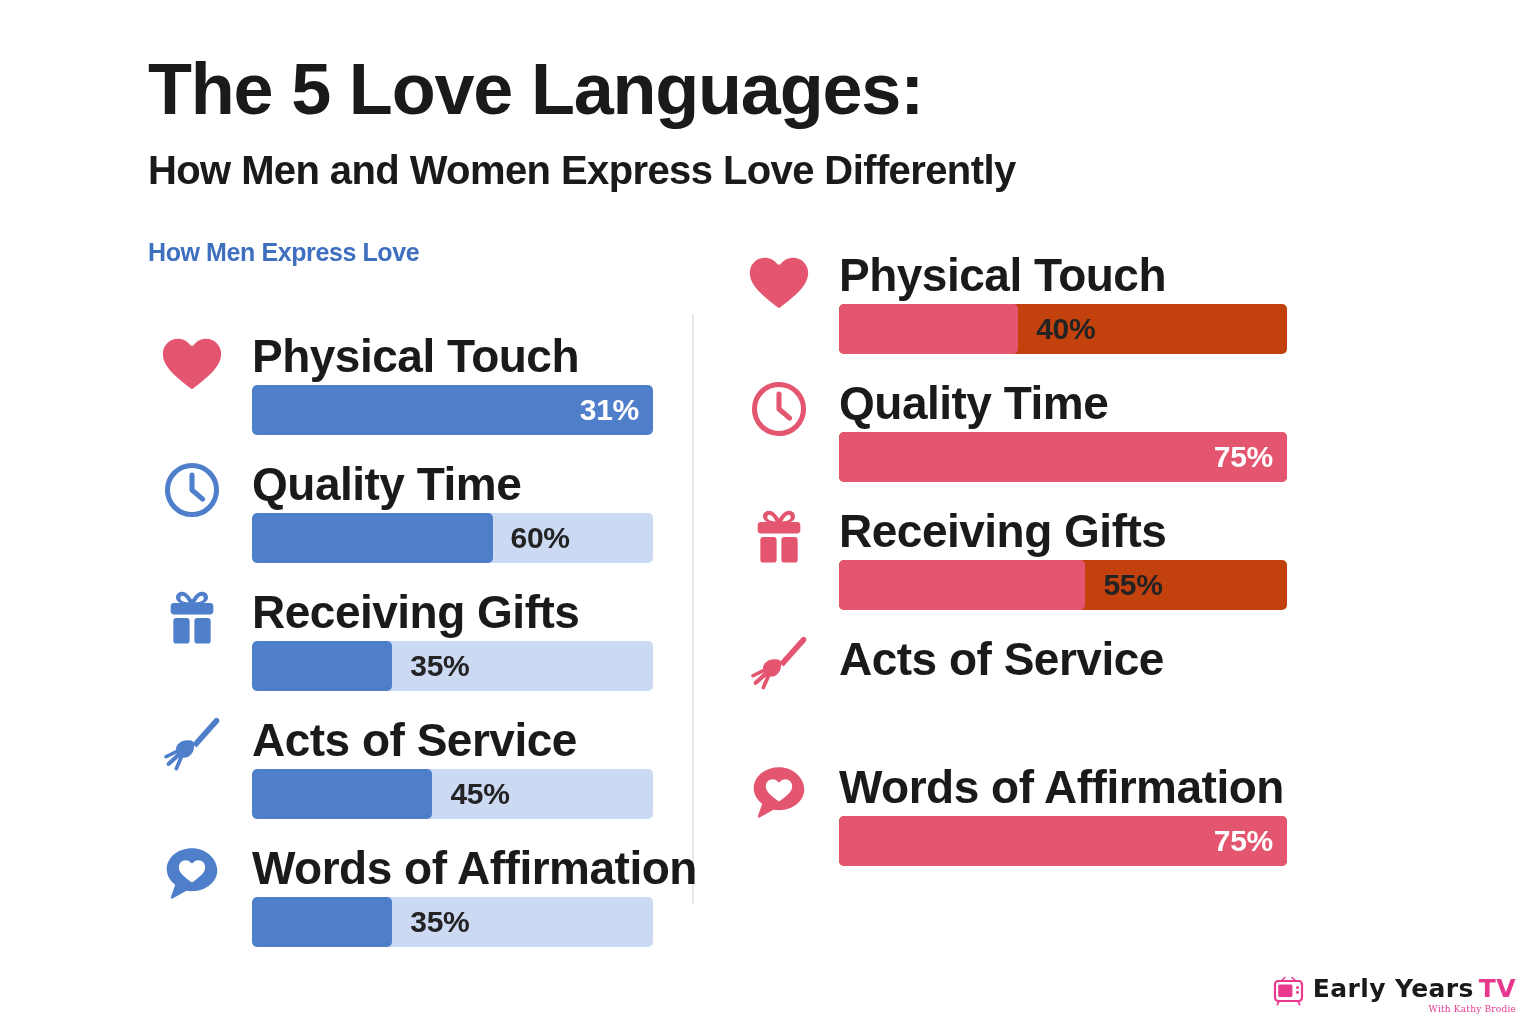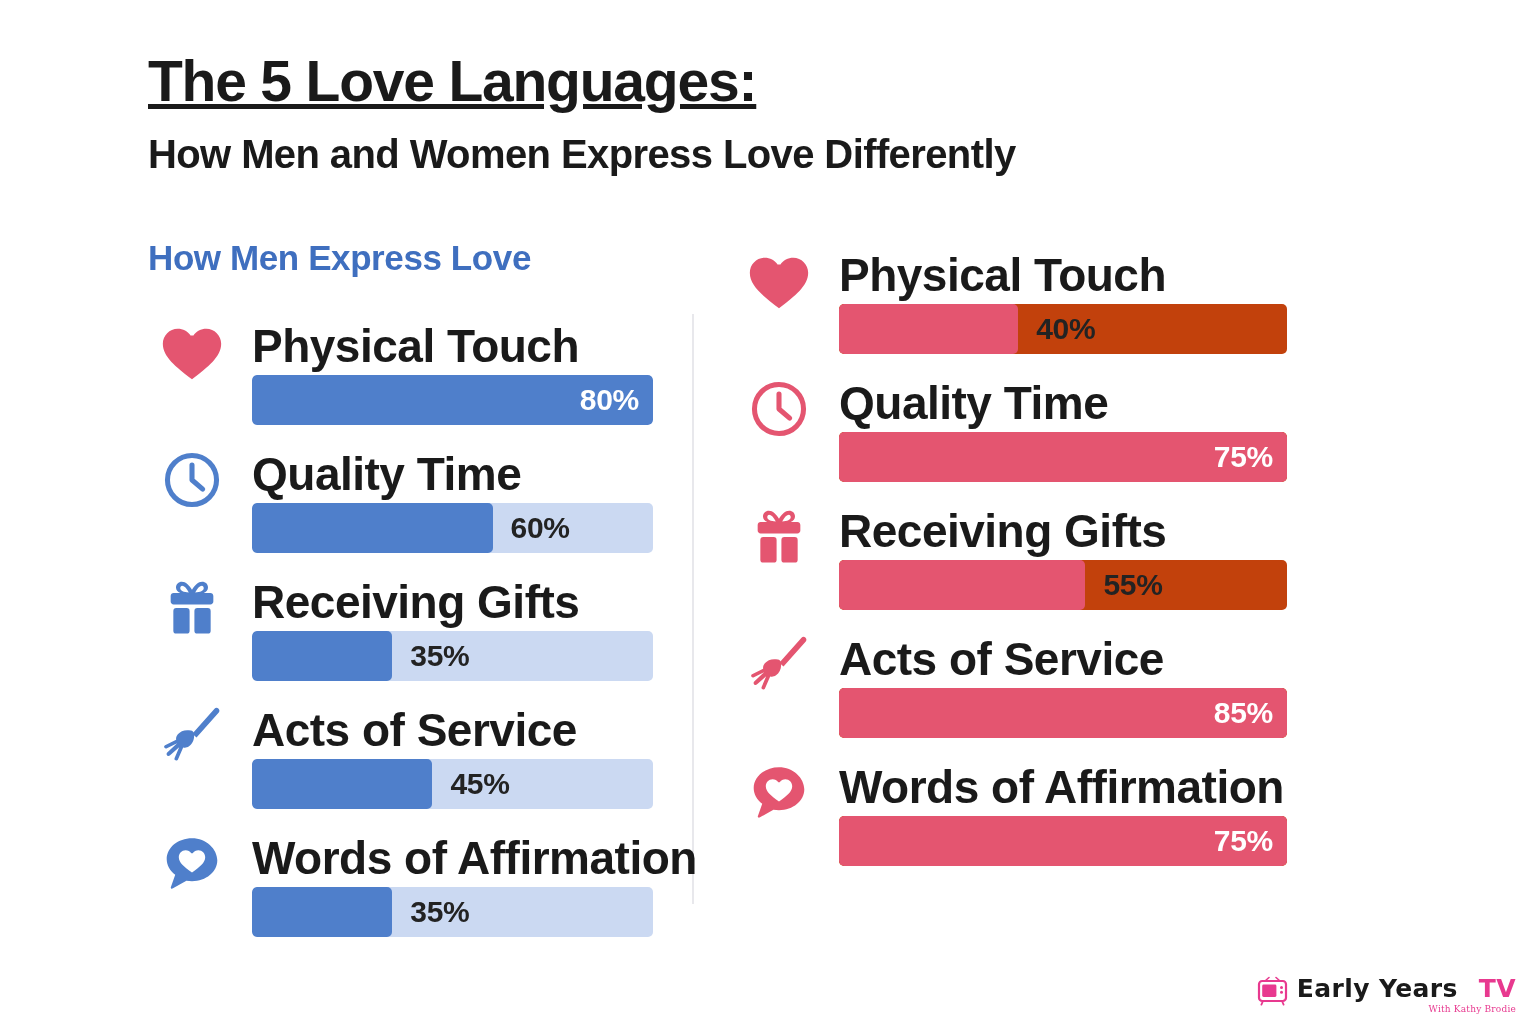--- a/index.html
+++ b/index.html
@@ -16,27 +16,26 @@
   }
 
   
   .header {
     position: absolute;
     left: 148px;
     top: 52px;
     width: 1250px;
   }
   .title {
-    font-size: 57px;
+    font-size: 72px;
     font-weight: 700;
     color: #1a1a1a;
     letter-spacing: -1.2px;
     line-height: 1.05;
     white-space: nowrap;
-    text-decoration: underline;
   }
   .subtitle {
     font-size: 40px;
     font-weight: 700;
     color: #1a1a1a;
     letter-spacing: -0.6px;
     line-height: 1.1;
     margin-top: 20px;
     white-space: nowrap;
   }
@@ -59,25 +58,25 @@
   }
 
   .column {
     position: absolute;
     top: 0;
   }
   .column.men  { left: 148px; width: 505px; }
   .column.women{ left: 735px; width: 552px; }
 
   .col-head {
-    font-size: 35px;
+    font-size: 25px;
     font-weight: 700;
     letter-spacing: -0.4px;
     white-space: nowrap;
-    margin-bottom: 31px;
+    margin-bottom: 52px;
   }
 
   
   .row {
     position: relative;
     height: 128px;
   }
   .icon-box {
     position: absolute;
     left: 0;
@@ -151,21 +150,21 @@
     line-height: 1;
   }
   .logo-main {
     font-size: 25px;
     font-weight: 700;
     color: #1a1a1a;
     letter-spacing: 0.4px;
     font-family: "DejaVu Sans", sans-serif;
     display: flex;
     align-items: baseline;
-    gap: 21px;
+    gap: 5px;
   }
   .logo-tv { color: #e8398f; font-weight: 700; }
   .logo-sub {
     font-size: 9px;
     color: #e8398f;
     margin-top: 4px;
     font-family: "DejaVu Serif", serif;
     letter-spacing: 0.2px;
   }
 </style>
@@ -185,21 +184,21 @@
 
     <div class="row">
       <div class="icon-box">
         <svg width="74" height="70" viewBox="0 0 24 24">
             <path fill="#e45570" d="M12 21.35C6.4 17.1 2 13.6 2 9.2 2 6.3 4.3 4 7.1 4c1.8 0 3.5.9 4.4 2.3h1C13.4 4.9 15.1 4 16.9 4 19.7 4 22 6.3 22 9.2c0 4.4-4.4 7.9-10 12.15z"></path>
           </svg>
       </div>
       <div class="row-label">Physical Touch</div>
       <div class="bar-track">
         <div class="bar-fill" style="width: 100%;"></div>
-        <div class="bar-value on-fill">80%</div>
+        <div class="bar-value on-fill">31%</div>
       </div>
     </div>
 
     <div class="row">
       <div class="icon-box">
         <svg width="64" height="64" viewBox="0 0 24 24">
             <circle cx="12" cy="12" r="9.2" fill="none" stroke="#4f7fcb" stroke-width="1.9"></circle>
             <path d="M12 6.4V12l4 3.4" fill="none" stroke="#4f7fcb" stroke-width="1.9" stroke-linecap="round" stroke-linejoin="round"></path>
           </svg>
       </div>
@@ -309,24 +308,20 @@
     <div class="row">
       <div class="icon-box">
         <svg width="70" height="68" viewBox="0 0 24 24">
           <g fill="#e45570">
             <path d="M21.3 2.3c-.4-.35-1-.3-1.35.1L12.1 11.2l1.5 1.3 7.85-8.8c.35-.4.3-1-.15-1.4z"></path>
             <path d="M11.6 10.1c-1.9-.45-3.6.1-4.6 1.3-.55.65-.7 1.35-.6 1.95l-3.9 1.9c-.35.15-.45.6-.2.9.2.25.55.3.85.15l3.6-1.75-3.5 3.3c-.3.28-.3.75 0 1.02.25.25.65.25.92.02l3.3-2.9-1.6 3.75c-.15.32-.02.7.3.85.33.15.72 0 .87-.33l1.85-4.2c.6.2 1.35.1 2.05-.4 1.3-.9 2.05-2.55 1.75-4.5-.1-.6-.5-1.05-1.09-1.06z"></path>
           </g>
         </svg>
       </div>
       <div class="row-label">Acts of Service</div>
-      <div class="bar-track">
-        <div class="bar-fill" style="width: 100%;"></div>
-        <div class="bar-value on-fill">85%</div>
-      </div>
     </div>
 
     <div class="row">
       <div class="icon-box">
         <svg width="68" height="66" viewBox="0 0 24 24">
           <g fill="#e45570">
             <path d="M12 2.6c-5.1 0-9.2 3.4-9.2 7.6 0 2.3 1.2 4.35 3.1 5.73l-1.6 4.5c-.13.38.27.72.62.52l5.05-2.85c.66.12 1.34.18 2.03.18 5.1 0 9.2-3.4 9.2-7.6S17.1 2.6 12 2.6z"></path>
           </g>
           <path fill="#ffffff" d="M12 15.1c-2.9-2.2-4.8-3.65-4.8-5.6 0-1.42 1.1-2.5 2.45-2.5.86 0 1.65.44 2.1 1.12h.5c.45-.68 1.24-1.12 2.1-1.12 1.35 0 2.45 1.08 2.45 2.5 0 1.95-1.9 3.4-4.8 5.6z"></path>
         </svg>

